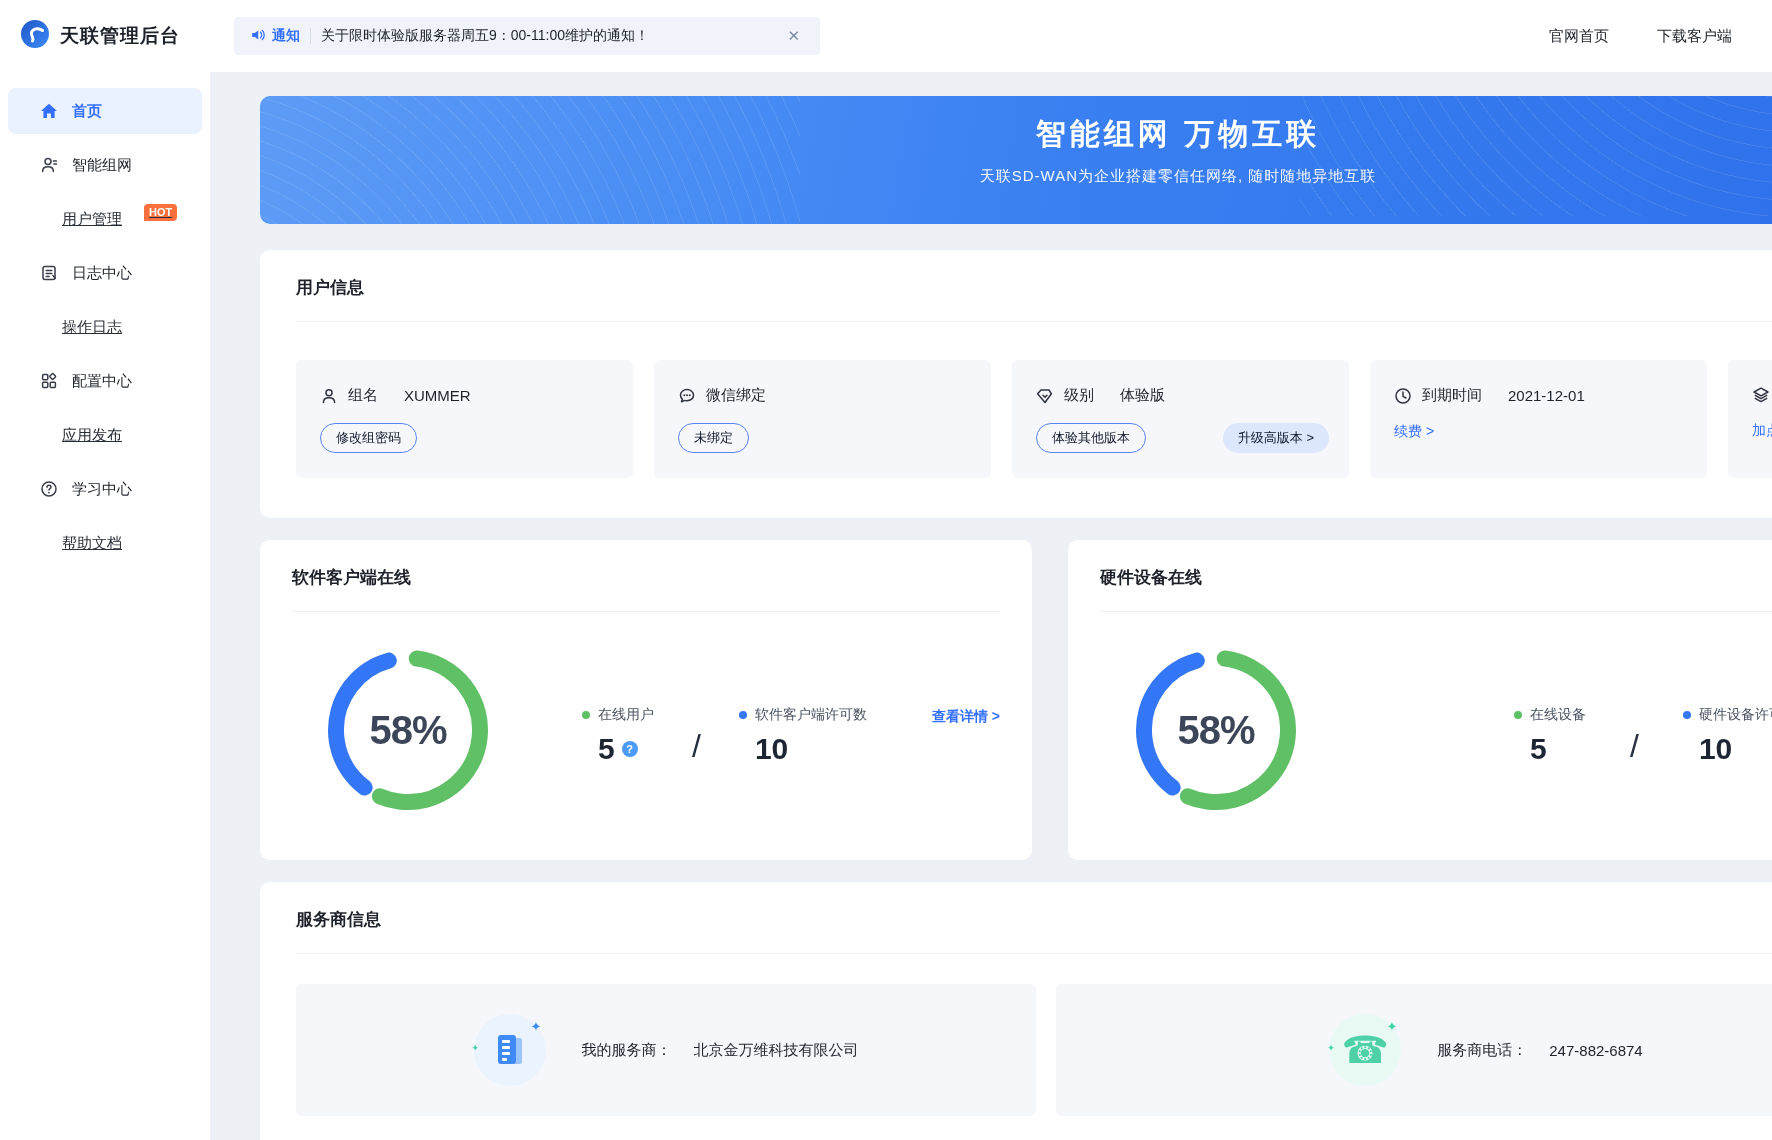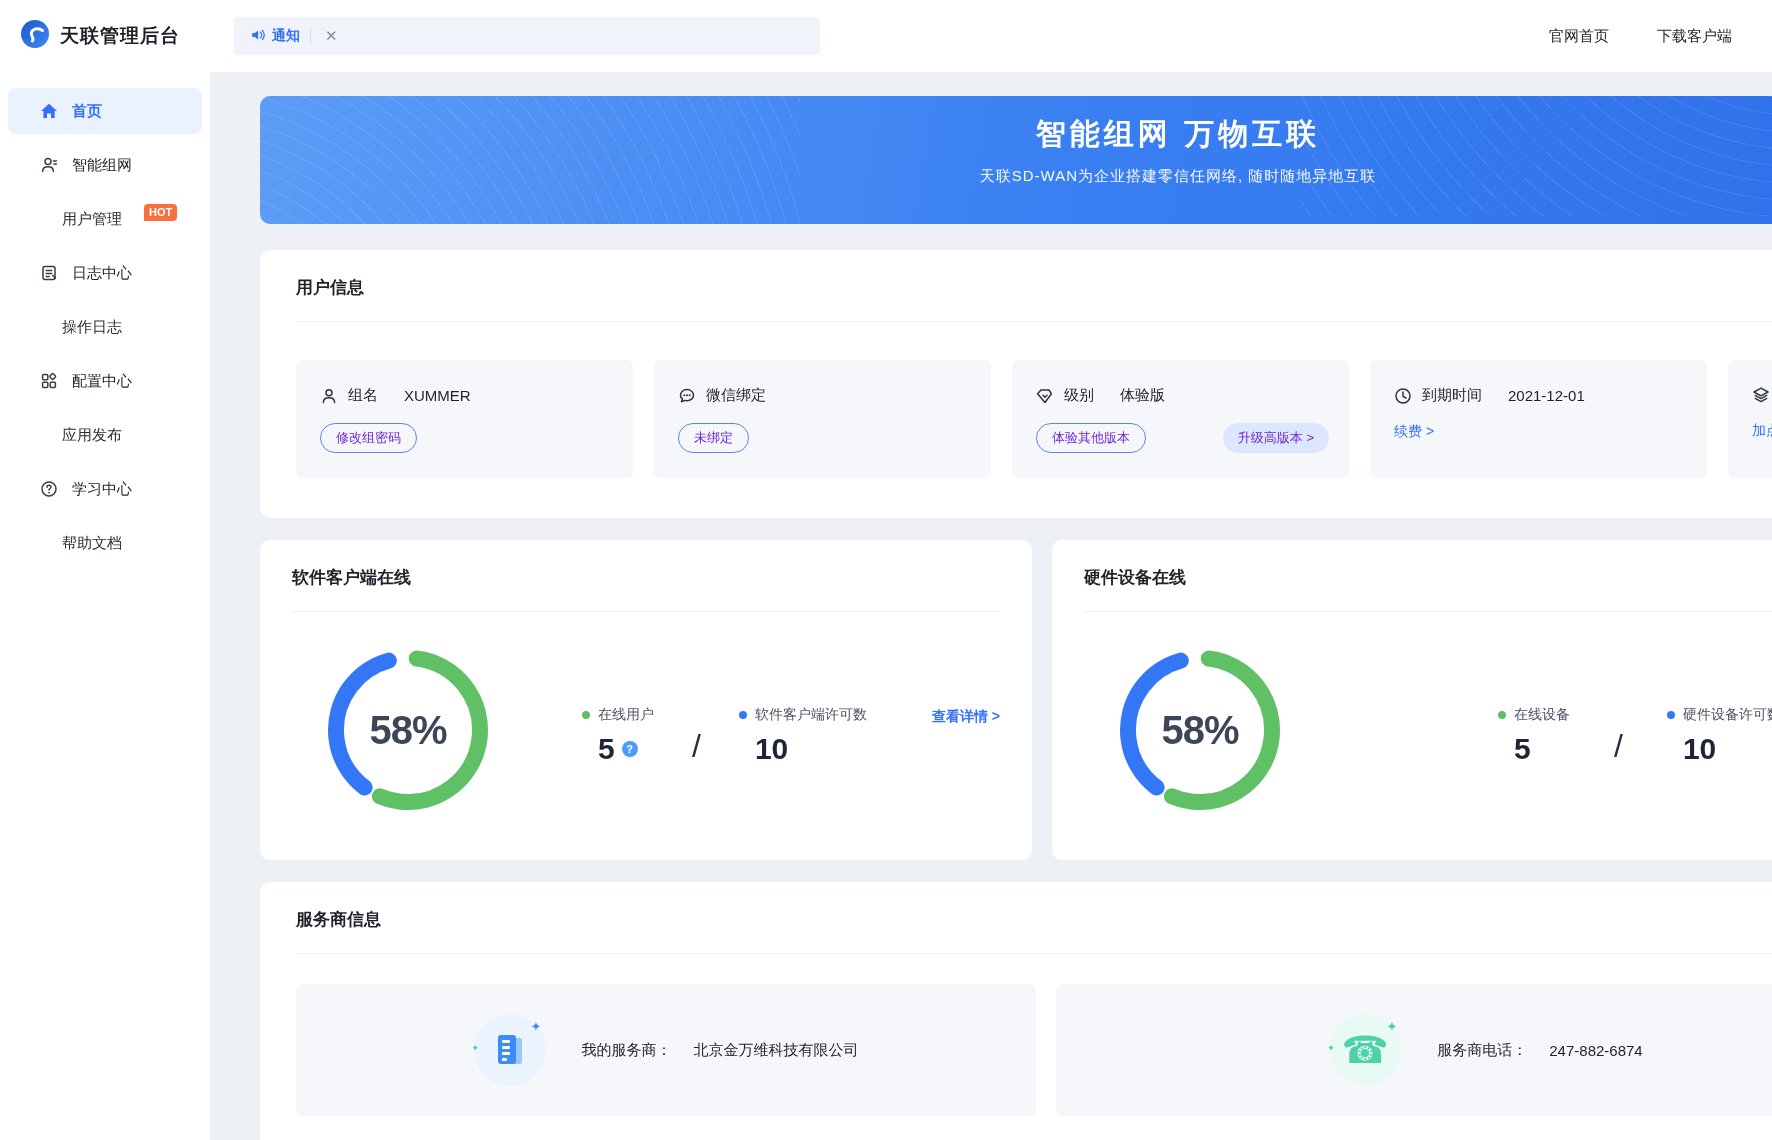--- a/index.html
+++ b/index.html
@@ -19,21 +19,21 @@
   .header-spacer { flex:1; }
   .header-links { display:flex; gap:48px; margin-right:40px; font-size:15px; }
   .header-link { cursor:pointer; white-space:nowrap;text-align:center; }
 
   
   .body-row { display:flex; height:1078px; }
   .sidebar { width:210px; flex:0 0 210px; background:#fff; padding-top:16px; }
   .side-item { height:46px; margin:0 8px 8px 8px; display:flex; align-items:center; gap:14px; border-radius:8px; padding-left:32px; font-size:15px; color:#1D2129; cursor:pointer; }
   .side-item .s-icon { width:18px; height:18px; flex:0 0 18px; display:flex; align-items:center; justify-content:center; }
   .side-item.active { background:#EAF1FF; color:#3370FF; font-weight:600; }
-  .side-item.sub { padding-left:54px; color:#2A2E37; }
+  .side-item.sub { padding-left:54px; color:#2A2E37;text-decoration:underline; }
   .hot-badge { background:#F9703E; color:#fff; font-size:11px; font-weight:700; line-height:1; padding:3px 5px; border-radius:4px 4px 4px 0; margin-left:8px; transform:translateY(-7px); }
 
   
   .main { flex:1; background:#EDF0F5; padding:24px 0 0 50px; overflow:hidden; }
   .banner { width:1660px; height:128px; border-radius:10px; position:relative; overflow:hidden;
             background:linear-gradient(100deg,#5C9CF6 0%,#3A80F2 48%,#2E6FE9 100%); }
   .banner::before { content:""; position:absolute; left:-80px; top:-40px; width:620px; height:260px;
             background:repeating-radial-gradient(circle at 0% 130%, transparent 0 13px, rgba(255,255,255,.14) 13px 14px);
             opacity:.7; }
   .banner::after { content:""; position:absolute; right:120px; top:-140px; width:500px; height:260px;
@@ -48,25 +48,25 @@
   .divider { height:1px; background:#EBEEF3; margin-top:22px; }
 
   .user-card { width:1860px; margin-top:26px; padding:26px 36px 40px 36px; }
   .info-row { margin-top:38px; display:flex; gap:21px; }
   .info-card { width:337px; flex:0 0 337px; height:118px; background:#F6F7FA; border-radius:6px; padding:26px 20px 0 24px; }
   .info-head { display:flex; align-items:center; font-size:15px; }
   .info-head .i-icon { width:18px; height:18px; margin-right:10px; display:flex; align-items:center; justify-content:center; }
   .info-label { font-weight:500; }
   .info-value { margin-left:26px; }
   .info-actions { margin-top:18px; display:flex; align-items:center; }
-  .pill { border:1px solid #5B85F2; color:#6d28d9; background:transparent; border-radius:16px; height:30px; padding:0 15px; font-size:13px; display:inline-flex; align-items:center; cursor:pointer; white-space:nowrap; font-family:inherit; }
+  .pill { border:1px solid #5B85F2; color:#0f172a; background:transparent; border-radius:16px; height:30px; padding:0 15px; font-size:13px; display:inline-flex; align-items:center; cursor:pointer; white-space:nowrap; font-family:inherit; }
   .pill.filled { border:none; background:#DCE7FD; margin-left:auto; }
   .text-link { color:#3370FF; font-size:14px; cursor:pointer; text-decoration:none; white-space:nowrap; }
 
-  .online-row { margin-top:22px; display:flex; gap:20px; }
+  .online-row { margin-top:22px; display:flex; gap:36px; }
   .online-card { height:320px; padding:26px 32px 0 32px; }
   .online-card.software { width:772px; flex:0 0 772px; }
   .online-card.hardware { width:852px; flex:0 0 852px; }
   .donut-row { margin-top:30px; display:flex; align-items:flex-start; }
   .donut-wrap { position:relative; width:176px; height:176px; margin-left:28px; flex:0 0 176px; }
   .donut-pct { position:absolute; inset:0; display:flex; align-items:center; justify-content:center; font-size:40px; font-weight:600; color:#3C4658; letter-spacing:-1px; }
   .legends { display:flex; margin-top:64px; }
   .legends.sw { margin-left:86px; }
   .legends.hw { margin-left:210px; }
   .legend-head { display:flex; align-items:center; gap:8px; font-size:14px; color:#4A5261; white-space:nowrap; }
@@ -124,20 +124,21 @@
       <span class="notice-label">
         <span>
           <svg width="16" height="16" viewBox="0 0 16 16">
             <path d="M2.2 6v4h2.6l3.4 2.6V3.4L4.8 6z" fill="#3370FF"></path>
             <path d="M10.5 5.2a4 4 0 0 1 0 5.6M12.3 3.4a6.5 6.5 0 0 1 0 9.2" stroke="#3370FF" stroke-width="1.3" fill="none" stroke-linecap="round"></path>
           </svg>
         </span>
         <span>通知</span>
       </span>
       <span class="notice-divider"></span>
+      <span class="notice-msg">关于限时体验版服务器周五9：00-11:00维护的通知！</span>
       <span class="notice-close">✕</span>
     </div>
 
     <div class="header-spacer"></div>
     <div class="header-links">
       <span class="header-link">官网首页</span>
       <span class="header-link">下载客户端</span>
     </div>
   </div>
 

